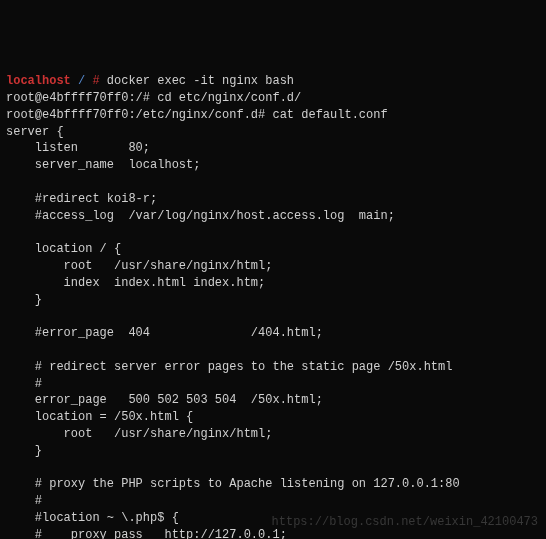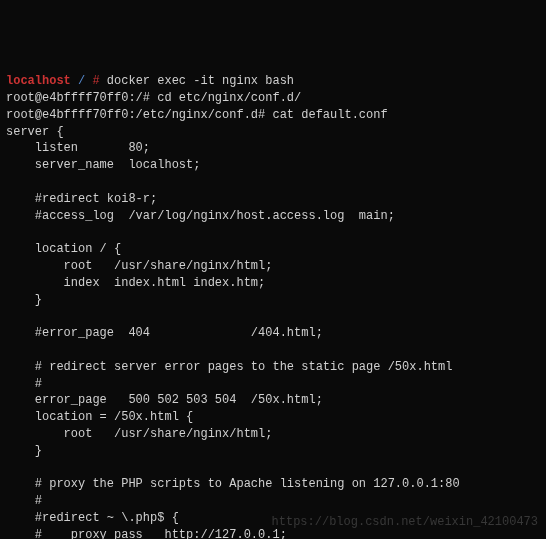--- a/index.html
+++ b/index.html
@@ -59,21 +59,21 @@
 <span class="output"></span>
 <span class="output">    # redirect server error pages to the static page /50x.html</span>
 <span class="output">    #</span>
 <span class="output">    error_page   500 502 503 504  /50x.html;</span>
 <span class="output">    location = /50x.html {</span>
 <span class="output">        root   /usr/share/nginx/html;</span>
 <span class="output">    }</span>
 <span class="output"></span>
 <span class="output">    # proxy the PHP scripts to Apache listening on 127.0.0.1:80</span>
 <span class="output">    #</span>
-<span class="output">    #redirect ~ \.php$ {</span>
+<span class="output">    #location ~ \.php$ {</span>
 <span class="output">    #    proxy_pass   http://127.0.0.1;</span>
 
 <span class="output"></span>
 
 
 
 
 </div>
 <div class="watermark">https://blog.csdn.net/weixin_42100473</div>
 

